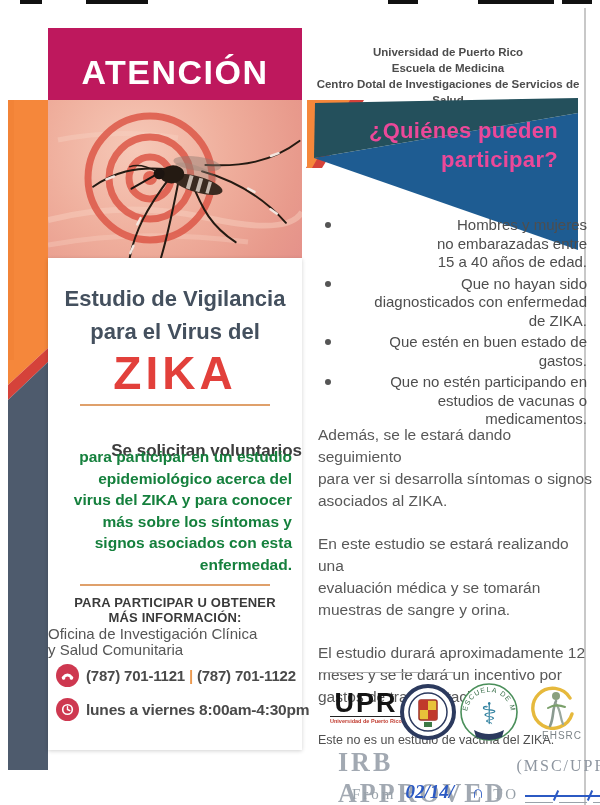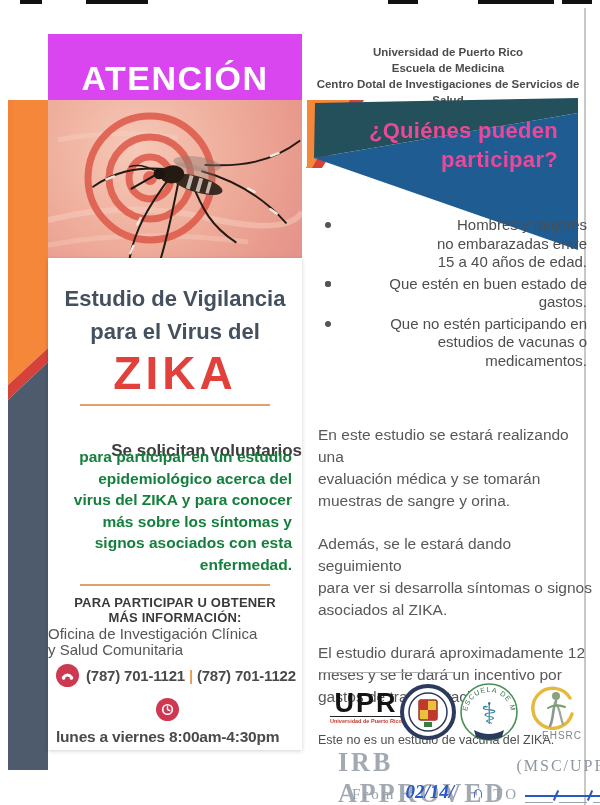--- a/index.html
+++ b/index.html
@@ -9,21 +9,21 @@
   .preline{white-space:pre-line;}
 
   
   .scan-dash{position:absolute;top:0;height:4px;background:#111;}
   .scan-edge{position:absolute;top:8px;right:14px;width:2px;height:797px;background:#9a9a9a;opacity:.55;}
 
   
   .band-svg{left:8px;top:100px;}
 
   
-  .attention{left:48px;top:34px;width:254px;height:78px;background:#d946ef;color:#fff;
+  .attention{left:48px;top:28px;width:254px;height:78px;background:#be185d;color:#fff;
              display:flex;align-items:flex-end;justify-content:center;padding-bottom:14px;box-sizing:border-box;
              font-size:34px;font-weight:700;letter-spacing:1.5px;}
 
   
   .photo{left:48px;top:100px;width:254px;height:168px;
          background:radial-gradient(circle at 35% 30%,#f6c9b8 0%,#efae9c 45%,#e89a8c 80%,#e4908a 100%);}
 
   
   .org{left:310px;top:44px;width:276px;text-align:center;color:#4c4c4c;
        font-size:11.5px;font-weight:700;line-height:16px;}
@@ -174,35 +174,37 @@
       <polygon points="15,7 278,2 278,17 14,62" fill="#24505c"></polygon>
     </svg>
     <div class="banner-q preline">¿Quiénes pueden
 participar?</div>
   </div>
 
   <ul class="abs bullets">
     <li><span class="dot"></span><span class="preline">Hombres y mujeres
 no embarazadas entre
 15 a 40 años de edad.</span></li>
-    <li><span class="dot"></span></li>
+    <li><span class="dot"></span><span class="preline">Que no hayan sido
+diagnosticados con enfermedad
+de ZIKA.</span></li>
     <li><span class="dot"></span><span class="preline">Que estén en buen estado de
 gastos.</span></li>
     <li><span class="dot"></span><span class="preline">Que no estén participando en
 estudios de vacunas o
 medicamentos.</span></li>
   </ul>
 
   <div class="abs details">
+    <p class="preline">Además, se le estará dando seguimiento
+para ver si desarrolla síntomas o signos
+asociados al ZIKA.</p>
     <p class="preline">En este estudio se estará realizando una
 evaluación médica y se tomarán
 muestras de sangre y orina.</p>
-    <p class="preline">Además, se le estará dando seguimiento
-para ver si desarrolla síntomas o signos
-asociados al ZIKA.</p>
     <p class="preline">El estudio durará aproximadamente 12
 meses y se le dará un incentivo por
 gastos de transportación.</p>
     <p class="note">Este no es un estudio de vacuna del ZIKA.</p>
   </div>
 
   <div class="abs card">
     <div class="title preline">Estudio de Vigilancia
 para el Virus del</div>
     <div class="zika">ZIKA</div>
@@ -224,21 +226,21 @@
       <span class="icon-circle">
         <svg width="13" height="13" viewBox="0 0 13 13">
             <path d="M2.2 8.6 Q6.5 3.4 10.8 8.6" stroke="#fff" stroke-width="3" fill="none" stroke-linecap="round"></path>
             <circle cx="2.6" cy="9.2" r="1.5" fill="#fff"></circle>
             <circle cx="10.4" cy="9.2" r="1.5" fill="#fff"></circle>
           </svg>
       </span>
       <span class="nums"><span>(787) 701-1121</span> <span class="pipe">|</span> <span>(787) 701-1122</span></span>
     </div>
 
-    <div class="contact-row" style="top:440px;flex-direction:column;">
+    <div class="contact-row" style="top:440px;">
       <span class="icon-circle">
         <svg width="13" height="13" viewBox="0 0 13 13">
             <circle cx="6.5" cy="6.5" r="4.8" stroke="#fff" stroke-width="1.6" fill="none"></circle>
             <path d="M6.5 3.8 V6.5 L8.8 7.6" stroke="#fff" stroke-width="1.4" fill="none" stroke-linecap="round"></path>
           </svg>
       </span>
       <span class="nums" style="font-weight:600;font-size:15.5px;">lunes a viernes 8:00am-4:30pm</span>
     </div>
   </div>
 

